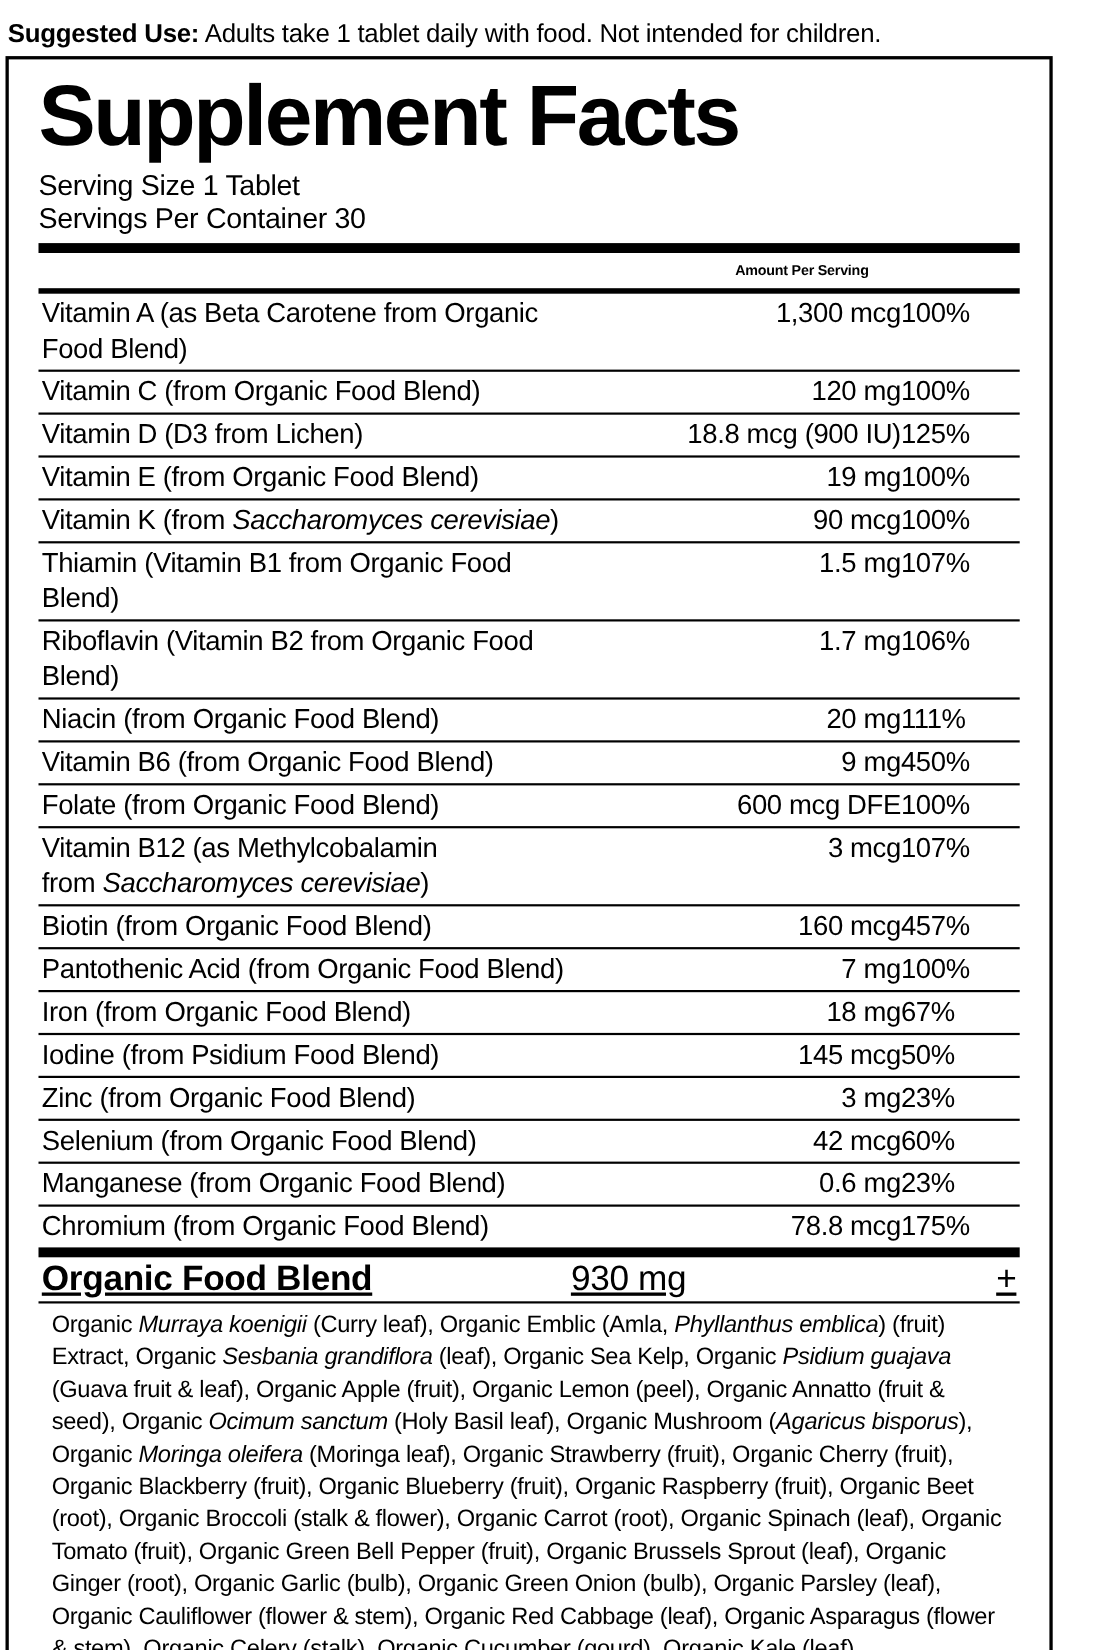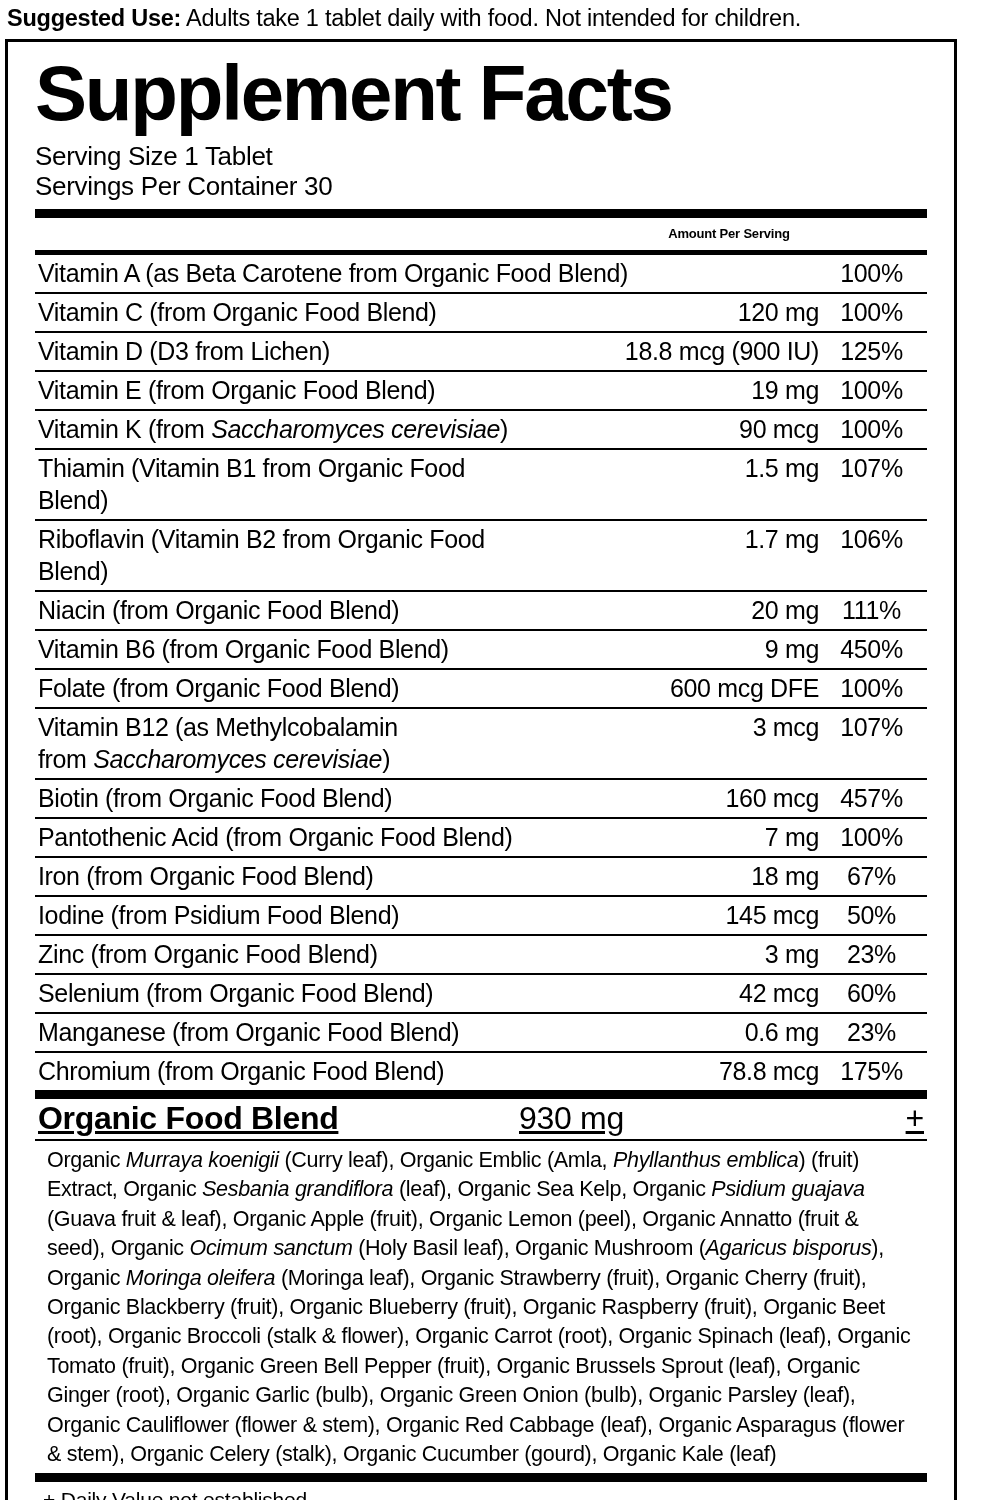--- a/index.html
+++ b/index.html
@@ -6,21 +6,21 @@
   html, body { margin: 0; padding: 0; }
   body {
     width: 1003px;
     height: 1500px;
     background: #ffffff;
     color: #000000;
     font-family: "Liberation Sans", sans-serif;
     -webkit-font-smoothing: antialiased;
   }
 
-  .page { width: 962px; height: 1500px; position: relative; padding: 0 5px; }
+  .page { width: 962px; height: 1500px; position: relative; padding: 12px 5px; }
 
   
   .suggested-use {
     font-size: 23.5px;
     line-height: 30px;
     padding: 3px 0 6px 2px;
     white-space: nowrap;
     letter-spacing: -0.25px;
   }
   .suggested-use b { font-weight: 700; }
@@ -80,21 +80,21 @@
   }
   .nut-row:first-child { border-top: none; }
   .nut-name { flex: 1 1 auto; padding-left: 3px; }
   .nut-amount {
     flex: 0 0 300px;
     text-align: right;
     white-space: nowrap;
   }
   .nut-dv {
     flex: 0 0 108px;
-    text-align: center;
+    text-align: left;
     white-space: nowrap;
     padding-right: 3px;
   }
   .nut-name i { font-style: italic; }
 
   
   .blend-row {
     display: flex;
     align-items: flex-start;
     padding: 3px 0 4px 0;
@@ -146,20 +146,21 @@
 
     <div class="aps-band">
       <div class="aps-label">Amount Per Serving</div>
     </div>
 
     <div class="rule-med"></div>
 
     <div id="nutrient-table">
         <div class="nut-row">
           <div class="nut-name">Vitamin A (as Beta Carotene from Organic Food Blend)</div>
+          <div class="nut-amount">1,300 mcg</div>
           <div class="nut-dv">100%</div>
         </div>
         <div class="nut-row">
           <div class="nut-name">Vitamin C (from Organic Food Blend)</div>
           <div class="nut-amount">120 mg</div>
           <div class="nut-dv">100%</div>
         </div>
         <div class="nut-row">
           <div class="nut-name">Vitamin D (D3 from Lichen)</div>
           <div class="nut-amount">18.8 mcg (900 IU)</div>

